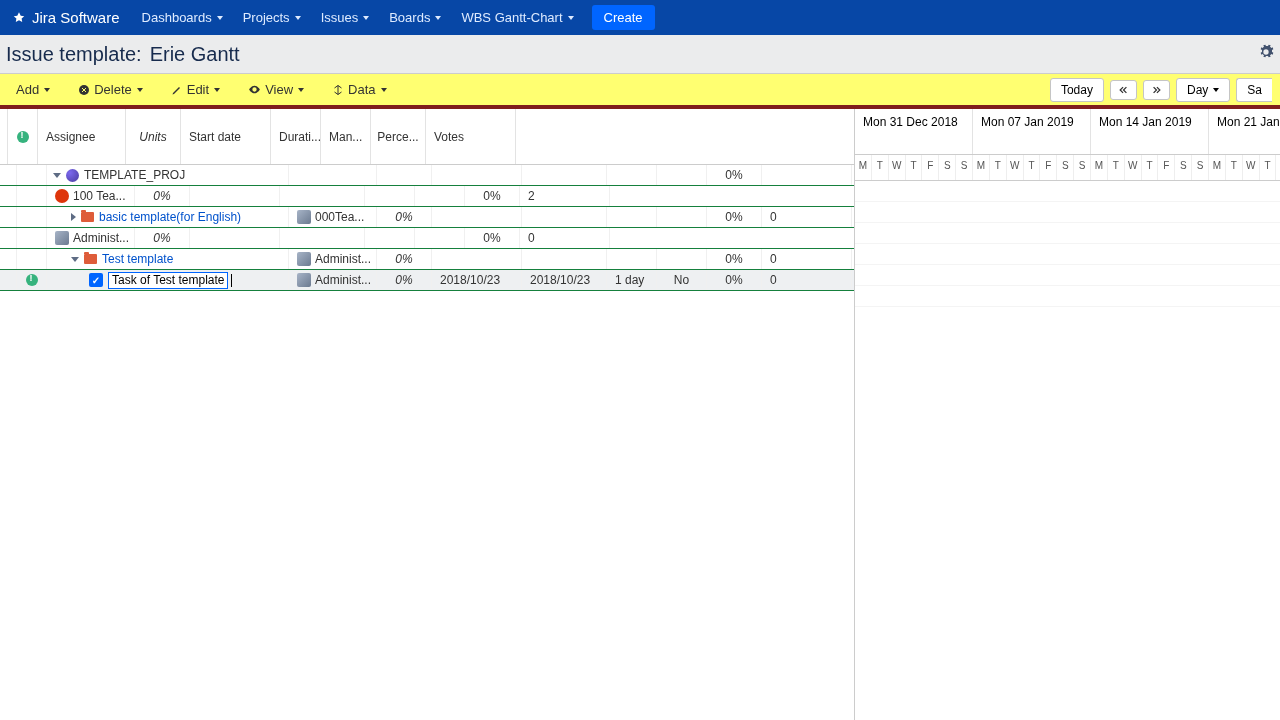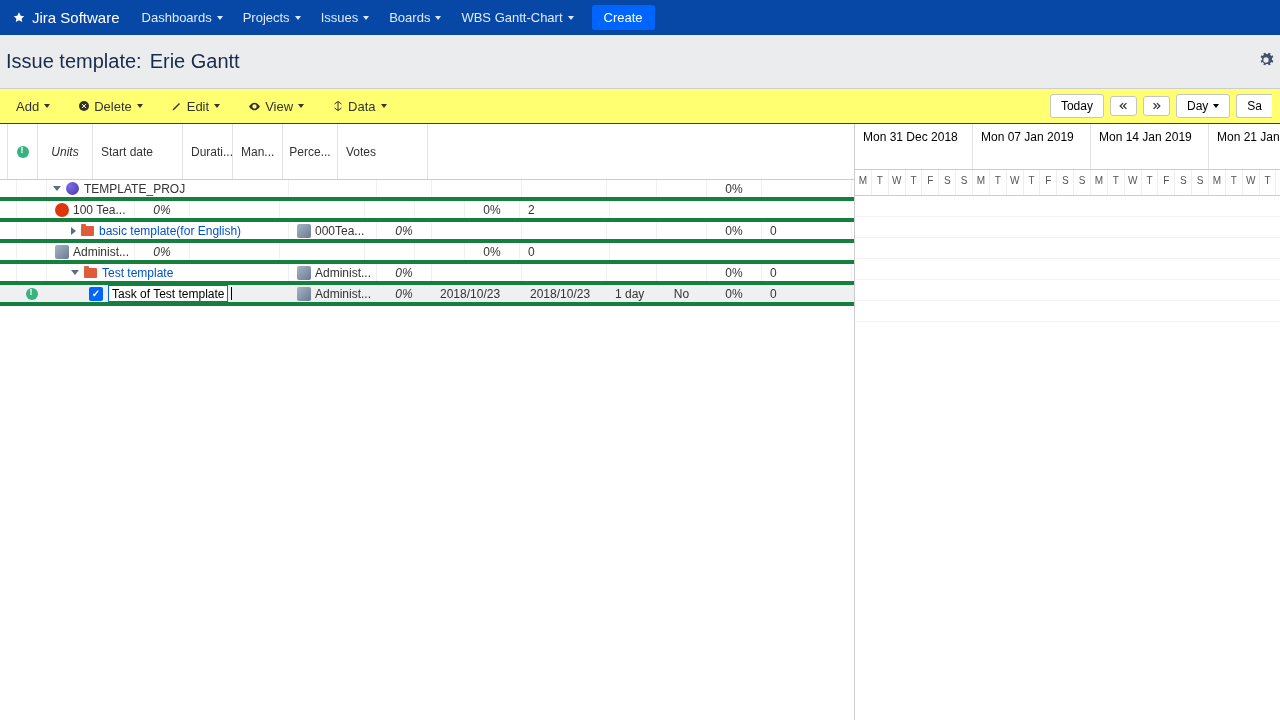--- a/index.html
+++ b/index.html
@@ -14,27 +14,27 @@
 .caret { width: 0; height: 0; border-left: 3px solid transparent; border-right: 3px solid transparent; border-top: 4px solid currentColor; margin-left: 5px; }
 .create-btn { background: #0065ff; color: #fff; border: none; padding: 5px 12px; border-radius: 3px; font-size: 13px; margin-left: 8px; cursor: pointer; }
 .nav-right { margin-left: auto; display: flex; align-items: center; padding-right: 8px; }
 .search-box { position: relative; margin-right: 10px; }
 .search-box input { background: rgba(9,30,66,0.48); border: none; color: #deebff; padding: 5px 28px 5px 10px; border-radius: 4px; width: 140px; font-size: 12px; }
 .search-box input::placeholder { color: #8fa8cc; }
 .search-icon-svg { position: absolute; right: 8px; top: 5px; }
 .nav-icon { padding: 0 8px; cursor: pointer; }
 
 
-.page-header { background: #ebeced; border-bottom: 1px solid #ccc; height: 54px; display: flex; align-items: center; padding: 0 6px; }
+.page-header { background: #ebeced; border-bottom: 1px solid #ccc; height: 39px; display: flex; align-items: center; padding: 0 6px; }
 .page-title { font-size: 20px; font-weight: 400; color: #172b4d; }
 .page-subtitle { font-size: 20px; font-weight: 400; color: #172b4d; margin-left: 8px; }
 .gear-right { margin-left: auto; cursor: pointer; color: #42526e; }
 
 
-.toolbar { background: #ffff71; border-bottom: 1px solid #7f1d1d; height: 35px; display: flex; align-items: center; padding: 0 8px; font-size: 13px; color: #333; }
+.toolbar { background: #ffff71; border-bottom: 4px solid #7f1d1d; height: 35px; display: flex; align-items: center; padding: 0 8px; font-size: 13px; color: #333; }
 .tb-btn { display: flex; align-items: center; padding: 3px 8px; cursor: pointer; margin-right: 12px; }
 .tb-btn svg, .tb-btn .ic { margin-right: 4px; }
 .tb-right { margin-left: auto; display: flex; align-items: center; gap: 4px; }
 .btn { background: #fff; border: 1px solid #c5c5c5; border-radius: 3px; padding: 4px 10px; font-size: 12px; cursor: pointer; display: flex; align-items: center; }
 .btn + .btn { margin-left: 2px; }
 .btn-arrow { padding: 4px 7px; }
 
 
 .content { display: flex; height: calc(720px - 35px - 39px - 35px); }
 .left-grid { width: 855px; flex-shrink: 0; border-right: 1px solid #ccc; }
@@ -51,21 +51,21 @@
 .col-start { width: 90px; flex-shrink: 0; }
 .col-finish { width: 85px; flex-shrink: 0; }
 .col-duration { width: 50px; flex-shrink: 0; }
 .col-man { width: 50px; flex-shrink: 0; }
 .col-perc { width: 55px; flex-shrink: 0; justify-content: center; }
 .col-votes { width: 90px; flex-shrink: 0; }
 .sort-arrow { margin-left: 6px; color: #666; }
 
 
 .grid-body { }
-.grid-row { display: flex; height: 21px; font-size: 12px; color: #333; border-bottom: 4px solid #15803d; align-items: flex-end; }
+.grid-row { display: flex; height: 21px; font-size: 12px; color: #333; border-bottom: 1px solid #15803d; align-items: flex-end; }
 .grid-row.editing { background: #eef0f2; }
 .gr-cell { border-right: 1px solid #f0f0f0; display: flex; align-items: center; padding: 0 8px; height: 100%; overflow: hidden; white-space: nowrap; text-overflow: ellipsis; }
 .tree-cell { display: flex; align-items: center; }
 .tree-toggle { width: 0; height: 0; margin-right: 4px; cursor: pointer; flex-shrink: 0; }
 .tree-toggle.expanded { border-left: 4px solid transparent; border-right: 4px solid transparent; border-top: 5px solid #5e6c84; }
 .tree-toggle.collapsed { border-top: 4px solid transparent; border-bottom: 4px solid transparent; border-left: 5px solid #5e6c84; }
 .tree-icon { width: 14px; height: 12px; margin-right: 5px; flex-shrink: 0; display: inline-flex; align-items: center; justify-content: center; }
 .folder-icon { background: #de5c3a; border-radius: 1px; width: 13px; height: 10px; position: relative; }
 .folder-icon::before { content: ""; position: absolute; top: -2px; left: 0; width: 5px; height: 2px; background: #de5c3a; border-radius: 1px 1px 0 0; }
 .proj-icon { width: 13px; height: 13px; border-radius: 50%; background: radial-gradient(circle at 30% 30%, #7b68ee, #4a3c9e); }
@@ -188,20 +188,21 @@
 </div>
 
 <div class="content">
 
   <div class="left-grid">
     <div class="grid-header">
       <div class="gh-cell col-ind"></div>
       <div class="gh-cell col-status">
         <span class="status-dot"></span>
       </div>
+      <div class="gh-cell col-assignee">Assignee</div>
       <div class="gh-cell col-units">Units</div>
       <div class="gh-cell col-start">Start date</div>
       <div class="gh-cell col-duration">Durati...</div>
       <div class="gh-cell col-man">Man...</div>
       <div class="gh-cell col-perc">Perce...</div>
       <div class="gh-cell col-votes">Votes</div>
     </div>
     <div class="grid-body" id="grid-body">
         <div class="grid-row">
           <div class="gr-cell col-ind"></div>

